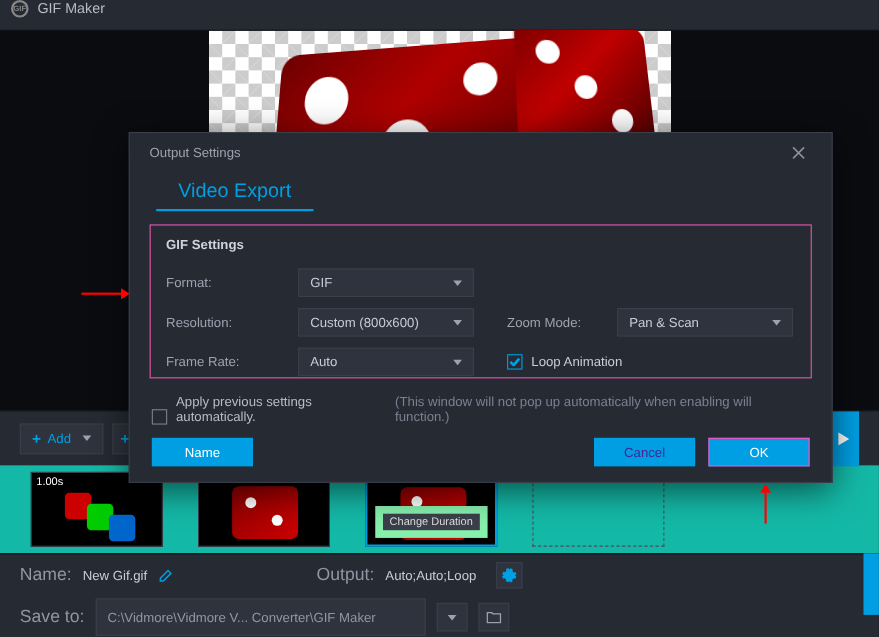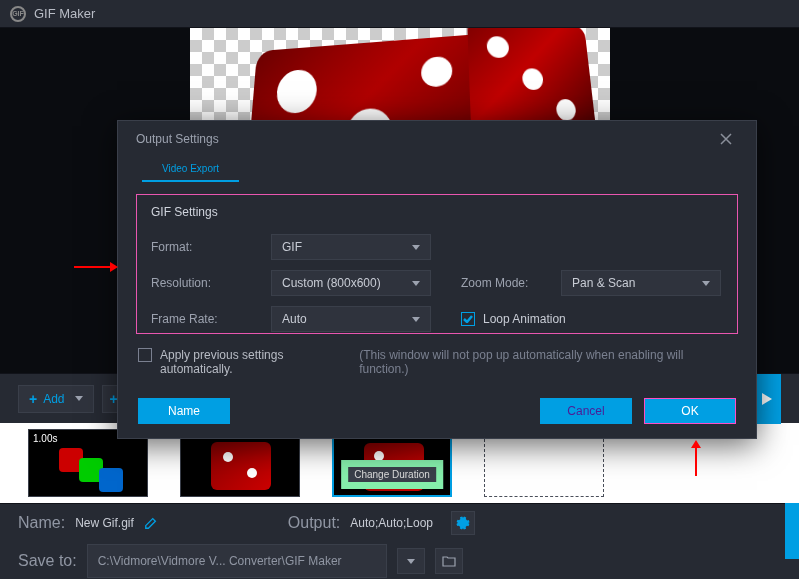--- a/index.html
+++ b/index.html
@@ -1,32 +1,32 @@
 <!DOCTYPE html>
 <html><head>
 <meta charset="utf-8">
 <style>
 *{box-sizing:border-box;margin:0;padding:0;font-family:"Segoe UI",Arial,sans-serif}
 body{background:#1a1d24;color:#b8bcc5;width:799px;height:579px;overflow:hidden;position:relative;font-size:12px}
-.titlebar{height:28px;background:#262a33;display:flex;align-items:center;padding:0 10px;gap:8px;border-bottom:1px solid #11131a}
+.titlebar{height:28px;background:#262a33;display:flex;align-items:flex-start;padding:0 10px;gap:8px;border-bottom:1px solid #11131a}
 .titlebar .logo{width:16px;height:16px;border:2px solid #888;border-radius:50%;display:flex;align-items:center;justify-content:center;font-size:7px;font-weight:bold;color:#888}
 .titlebar .title{font-size:13px;color:#b8bcc5}
 .preview{background:#0a0c10;height:345px;display:flex;justify-content:center;align-items:flex-start;overflow:hidden}
 .checker{width:420px;height:240px;background-image:linear-gradient(45deg,#ccc 25%,transparent 25%),linear-gradient(-45deg,#ccc 25%,transparent 25%),linear-gradient(45deg,transparent 75%,#ccc 75%),linear-gradient(-45deg,transparent 75%,#ccc 75%);background-size:24px 24px;background-position:0 0,0 12px,12px -12px,-12px 0;background-color:#fff;position:relative}
 .dice1{position:absolute;width:280px;height:200px;left:40px;top:10px;background:linear-gradient(135deg,#6b0000,#b00000 40%,#3a0000);border-radius:20px;transform:perspective(400px) rotateY(-18deg) rotateX(8deg)}
 .dice2{position:absolute;width:130px;height:130px;right:10px;top:-10px;background:linear-gradient(135deg,#7a0000,#c00000 40%,#400000);border-radius:14px;transform:perspective(300px) rotateY(22deg) rotateX(12deg)}
 .dot{position:absolute;background:#fff;border-radius:50%}
 .d-lg{width:48px;height:48px}.d-md{width:30px;height:30px}.d-sm{width:22px;height:22px}
 .toolbar{background:#262a33;height:50px;border-top:1px solid #11131a;display:flex;align-items:center;padding:0 18px;gap:8px}
 .btn-add{height:28px;background:#2f333d;border:1px solid #3a3f4a;color:#009fe3;display:flex;align-items:center;padding:0 10px;gap:6px;cursor:pointer;font-size:12px}
 .btn-add .plus{color:#009fe3;font-size:14px;font-weight:bold}
 .btn-sq{width:28px;height:28px;background:#2f333d;border:1px solid #3a3f4a;color:#009fe3;display:flex;align-items:center;justify-content:center;cursor:pointer;font-size:14px;font-weight:bold}
 .play-btn{margin-left:auto;width:28px;height:50px;background:#009fe3;display:flex;align-items:center;justify-content:center;cursor:pointer}
 .play-btn svg{fill:#fff}
-.thumbs{background:#ffffff;height:80px;display:flex;align-items:center;padding:0 28px;gap:32px}
+.thumbs{background:#14b8a6;height:80px;display:flex;align-items:center;padding:0 28px;gap:32px}
 .thumb{width:120px;height:68px;background:#000;position:relative;border:1px solid #3a3f4a;overflow:hidden}
 .thumb.sel{border:2px solid #009fe3}
 .thumb .dur{position:absolute;top:3px;left:4px;font-size:10px;color:#fff;text-shadow:0 0 2px #000}
 .thumb .mini-dice{position:absolute;width:60px;height:48px;left:30px;top:12px;background:linear-gradient(135deg,#8b0000,#c00);border-radius:6px}
 .thumb .mini-dice .md{position:absolute;width:10px;height:10px;background:#fff;border-radius:50%}
 .thumb .mini-g{position:absolute;width:24px;height:24px;border-radius:4px}
 .chg{position:absolute;bottom:6px;left:50%;transform:translateX(-50%);background:#3a3f4a;border:7px solid #86efac;color:#ddd;font-size:10px;padding:2px 6px;cursor:pointer;white-space:nowrap}
 .ghost{width:120px;height:68px;border:1px dashed #4a4f5a}
 .bottombar{background:#262a33;border-top:1px solid #11131a}
 .brow{height:38px;display:flex;align-items:center;padding:0 18px;gap:10px}
@@ -38,32 +38,32 @@
 .pathbox{background:#2f333d;border:1px solid #3a3f4a;height:26px;display:flex;align-items:center;padding:16px 10px;color:#9096a3;width:300px}
 .dd-btn{width:28px;height:26px;background:#2f333d;border:1px solid #3a3f4a;display:flex;align-items:center;justify-content:center;cursor:pointer}
 .folder-btn{width:28px;height:26px;background:#2f333d;border:1px solid #3a3f4a;display:flex;align-items:center;justify-content:center;cursor:pointer}
 .export-btn{position:absolute;right:0;bottom:20px;width:14px;height:56px;background:#009fe3;cursor:pointer}
 .dialog{position:absolute;left:117px;top:120px;width:640px;height:319px;background:#262a33;box-shadow:0 6px 30px rgba(0,0,0,.6);border:1px solid #3a3f4a}
 .dlg-head{height:36px;display:flex;align-items:center;padding:0 18px}
 .dlg-head .t{color:#9ca2af;font-size:12px}
 .dlg-close{margin-left:auto;cursor:pointer;width:24px;height:24px;display:flex;align-items:center;justify-content:center}
 .dlg-close svg{stroke:#8a8f9a;stroke-width:1.5}
 .tabs{padding:0 24px}
-.tab{display:inline-block;padding:6px 20px;color:#009fe3;border-bottom:2px solid #009fe3;font-size:10px;cursor:pointer}
+.tab{display:inline-block;padding:6px 20px;color:#009fe3;border-bottom:2px solid #009fe3;font-size:18px;cursor:pointer}
 .panel{margin:12px 18px 0;border:1px solid #e956b0;padding:10px 14px 18px;height:140px}
-.panel .sect{color:#d0d4dd;font-weight:normal;font-size:12px;margin-bottom:10px}
+.panel .sect{color:#d0d4dd;font-weight:bold;font-size:12px;margin-bottom:10px}
 .row{display:flex;align-items:center;height:36px}
 .row .lab{width:120px;color:#9ca2af}
 .select{width:160px;height:26px;background:#2f333d;border:1px solid #3a3f4a;display:flex;align-items:center;padding:0 10px;color:#c8ccd5;cursor:pointer;position:relative}
 .select .caret{margin-left:auto;border-left:4px solid transparent;border-right:4px solid transparent;border-top:5px solid #9ca2af}
 .row .lab2{width:100px;color:#9ca2af;margin-left:30px}
 .chk{width:14px;height:14px;border:1.5px solid #009fe3;display:flex;align-items:center;justify-content:center;margin-left:30px;cursor:pointer}
 .chk svg{stroke:#009fe3;stroke-width:2.5;fill:none}
 .chk-lbl{margin-left:8px;color:#c8ccd5}
-.apply-row{padding:14px 20px 0;display:flex;align-items:flex-start}
+.apply-row{padding:14px 20px 0;display:flex;align-items:flex-end}
 .chk-empty{width:14px;height:14px;border:1.5px solid #7a8090;margin-right:8px;cursor:pointer}
 .apply-row .txt{color:#b8bcc5}
 .apply-row .sub{color:#7a8090}
 .dlg-btns{position:absolute;bottom:14px;left:0;right:0;display:flex;padding:0 20px;gap:12px}
 .btn{height:26px;min-width:92px;display:flex;align-items:center;justify-content:center;cursor:pointer;font-size:12px}
 .btn-reset{background:#009fe3;color:#fff}
 .btn-cancel{background:#009fe3;color:#4c1d95;margin-left:auto}
 .btn-ok{background:#009fe3;color:#fff;border:1.5px solid #ff4dc4}
 .arrow-red{position:absolute;width:36px;height:2px;background:#ff0000}
 .arrow-red::after{content:'';position:absolute;right:-8px;top:-4px;border-left:8px solid #ff0000;border-top:5px solid transparent;border-bottom:5px solid transparent}

